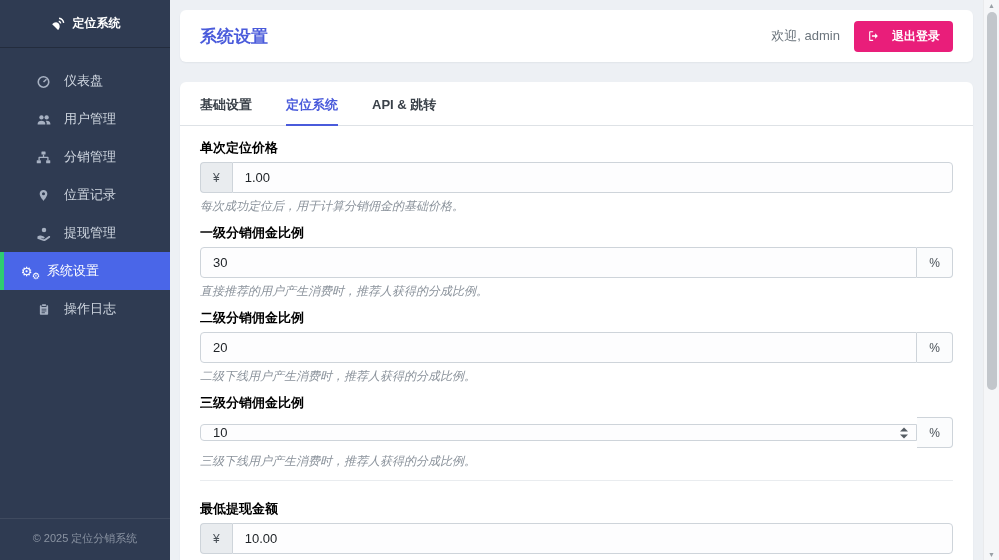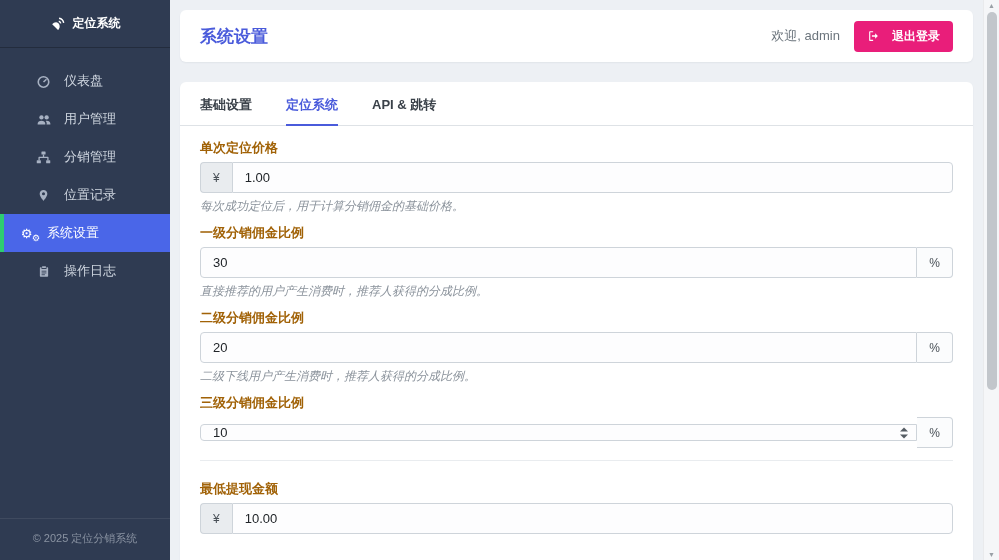--- a/index.html
+++ b/index.html
@@ -75,21 +75,21 @@
     cursor:pointer; position:relative;
   }
   .tab.active { color:#4a5bdb; }
   .tab.active::after {
     content:""; position:absolute; left:0; right:0; bottom:-1px; height:2px;
     background:#4a5bdb;
   }
 
   .form-area { padding:14px 20px 0 20px; }
   .field { margin-bottom:12px; }
-  .field-label { font-size:13px; font-weight:bold; color:#a16207; height:15px; line-height:15px; margin-bottom:7px; }
+  .field-label { font-size:13px; font-weight:bold; color:#000000; height:15px; line-height:15px; margin-bottom:7px; }
   .input-group { display:flex; width:100%; height:31px; }
   .addon {
     background:#e9ecef; border:1px solid #ced4da; color:#495057;
     font-size:12px; display:flex; align-items:center; padding:0 12px;
   }
   .addon.prefix { border-radius:4px 0 0 4px; border-right:0; }
   .addon.suffix { border-radius:0 4px 4px 0; border-left:0; background:#fbfcfd; }
   .input-group input {
     flex:1 1 auto; min-width:0; border:1px solid #ced4da; background:#fdfdfe;
     font-size:13px; color:#212529; padding:0 12px; font-family:inherit;
@@ -179,20 +179,29 @@
 
     <a class="nav-item">
       <span class="nav-icon">
         <svg width="13" height="15" viewBox="0 0 16 16" fill="currentColor">
           <path d="M8 1.2C5.4 1.2 3.3 3.3 3.3 5.9 3.3 9.5 8 14.6 8 14.6s4.7-5.1 4.7-8.7C12.7 3.3 10.6 1.2 8 1.2zm0 6.5a1.9 1.9 0 1 1 0-3.8 1.9 1.9 0 0 1 0 3.8z"></path>
         </svg>
       </span>
       <span>位置记录</span>
     </a>
 
+    <a class="nav-item">
+      <span class="nav-icon">
+        <svg width="16" height="15" viewBox="0 0 16 16" fill="currentColor">
+          <circle cx="8" cy="4.2" r="2.4"></circle>
+          <path d="M1 11.2c1.5-1.2 3-1.5 4.5-.8l2.2.9c.8.3 1.2.9.9 1.5-.3.5-1 .7-1.7.4l-1.7-.7-.2.5 1.9.8c1 .4 1.9.2 2.5-.5l3.4-2.5c.6-.4 1.2-.3 1.6.2.3.5.2 1.1-.3 1.5l-4.2 3c-.9.6-2 .7-3 .3L1 13.6z"></path>
+        </svg>
+      </span>
+      <span>提现管理</span>
+    </a>
 
     <a class="nav-item active">
       <span class="nav-icon cog-glyph">⚙<span class="cog-small">⚙</span></span>
       <span>系统设置</span>
     </a>
 
     <a class="nav-item">
       <span class="nav-icon">
         <svg width="12" height="15" viewBox="0 0 16 16" fill="currentColor">
           <path d="M5.5 1h5v2.4h-5z"></path>
@@ -268,20 +277,21 @@
         <div class="input-group">
           <span class="spin-wrap">
             <input class="has-suffix" type="text" value="10" style="">
             <span class="spinner">
               <span class="up"></span>
               <span class="down"></span>
             </span>
           </span>
           <span class="addon suffix">%</span>
         </div>
+        <div class="help">三级下线用户产生消费时，推荐人获得的分成比例。</div>
       </div>
 
       <hr class="divider">
 
       <div class="field">
         <div class="field-label">最低提现金额</div>
         <div class="input-group">
           <span class="addon prefix">¥</span>
           <input class="has-prefix" type="text" value="10.00" style="">
         </div>

